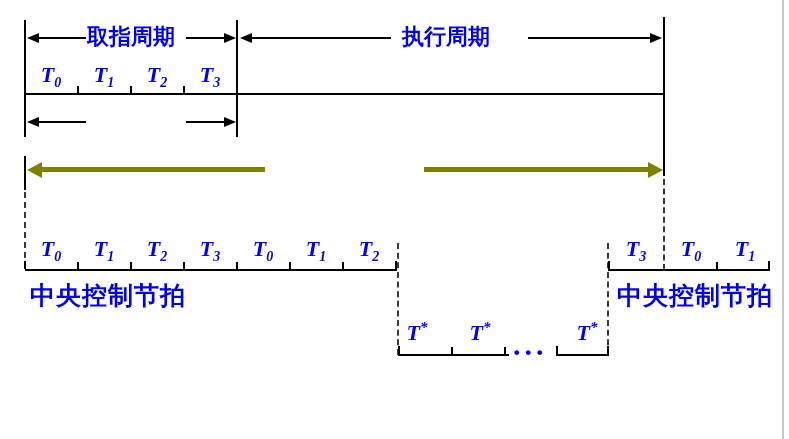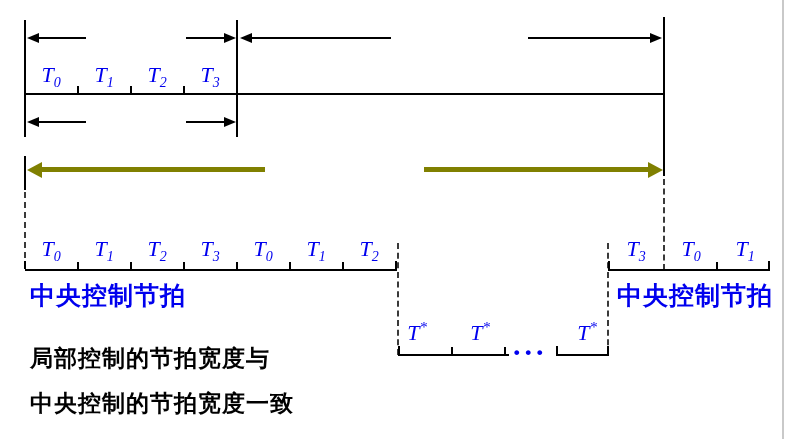--- a/index.html
+++ b/index.html
@@ -20,43 +20,45 @@
   .oline{position:absolute;height:5px;background:var(--olive);}
   .ah{position:absolute;width:0;height:0;}
   .ah.l{border-top:5px solid transparent;border-bottom:5px solid transparent;border-right:12px solid var(--ink);}
   .ah.r{border-top:5px solid transparent;border-bottom:5px solid transparent;border-left:12px solid var(--ink);}
   .ah.ol{border-top:8px solid transparent;border-bottom:8px solid transparent;border-right:15px solid var(--olive);}
   .ah.or{border-top:8px solid transparent;border-bottom:8px solid transparent;border-left:15px solid var(--olive);}
   .cjk{position:absolute;color:var(--blue);font-weight:bold;white-space:nowrap;line-height:1.1;}
   .cjk.top{font-size:22px;}
   .cjk.big{font-size:25px;letter-spacing:1px;}
   .beat{position:absolute;width:44px;text-align:center;color:var(--blue);
-        font-style:italic;font-weight:normal;font-size:22px;line-height:1;}
+        font-style:italic;font-weight:bold;font-size:22px;line-height:1;}
   .beat sub{font-size:14px;line-height:1;}
   .beat sup{font-size:15px;line-height:1;}
   .note{position:absolute;color:#000;font-weight:bold;font-size:23px;letter-spacing:1px;white-space:nowrap;}
   .dots{position:absolute;color:var(--blue);font-weight:bold;font-size:30px;letter-spacing:4px;line-height:1;}
   .page-edge{position:absolute;width:2px;background:var(--edge);}
 </style>
 </head>
 <body>
 
 <div id="canvas">
 
   <div class="vline" style="left:24px;top:20px;height:117px"></div>
   <div class="vline" style="left:236px;top:20px;height:117px"></div>
   <div class="vline" style="left:663px;top:17px;height:159px"></div>
 
   <div class="ah l" style="left:27px;top:33px"></div>
   <div class="hline" style="left:38px;top:37px;width:48px"></div>
+  <div class="cjk top" style="left:87px;top:25px">取指周期</div>
   <div class="hline" style="left:186px;top:37px;width:40px"></div>
   <div class="ah r" style="left:224px;top:33px"></div>
 
   <div class="ah l" style="left:240px;top:33px"></div>
   <div class="hline" style="left:251px;top:37px;width:140px"></div>
+  <div class="cjk top" style="left:402px;top:25px">执行周期</div>
   <div class="hline" style="left:528px;top:37px;width:124px"></div>
   <div class="ah r" style="left:650px;top:33px"></div>
 
   <div class="beat" style="left:29px;top:64px"><span>T</span><sub>0</sub></div>
   <div class="beat" style="left:82px;top:64px"><span>T</span><sub>1</sub></div>
   <div class="beat" style="left:135px;top:64px"><span>T</span><sub>2</sub></div>
   <div class="beat" style="left:188px;top:64px"><span>T</span><sub>3</sub></div>
 
   <div class="hline" style="left:25px;top:93px;width:640px"></div>
   <div class="tick" style="left:77px;top:86px;height:8px"></div>
@@ -114,17 +116,15 @@
 
   <div class="hline" style="left:398px;top:354px;width:111px"></div>
   <div class="tick" style="left:398px;top:346px;height:8px"></div>
   <div class="tick" style="left:451px;top:347px;height:7px"></div>
   <div class="tick" style="left:504px;top:347px;height:7px"></div>
   <div class="dots" style="left:513px;top:330px">...</div>
   <div class="hline" style="left:556px;top:354px;width:53px"></div>
   <div class="tick" style="left:556px;top:346px;height:8px"></div>
   <div class="tick" style="left:607px;top:346px;height:8px"></div>
 
-  <div class="note" style="left:30px;top:343px">局部控制的节拍宽度与</div>
-  <div class="note" style="left:30px;top:388px">中央控制的节拍宽度一致</div>
 
   <div class="page-edge" style="left:782px;top:0;height:439px"></div>
 </div>
 
 </body></html>

